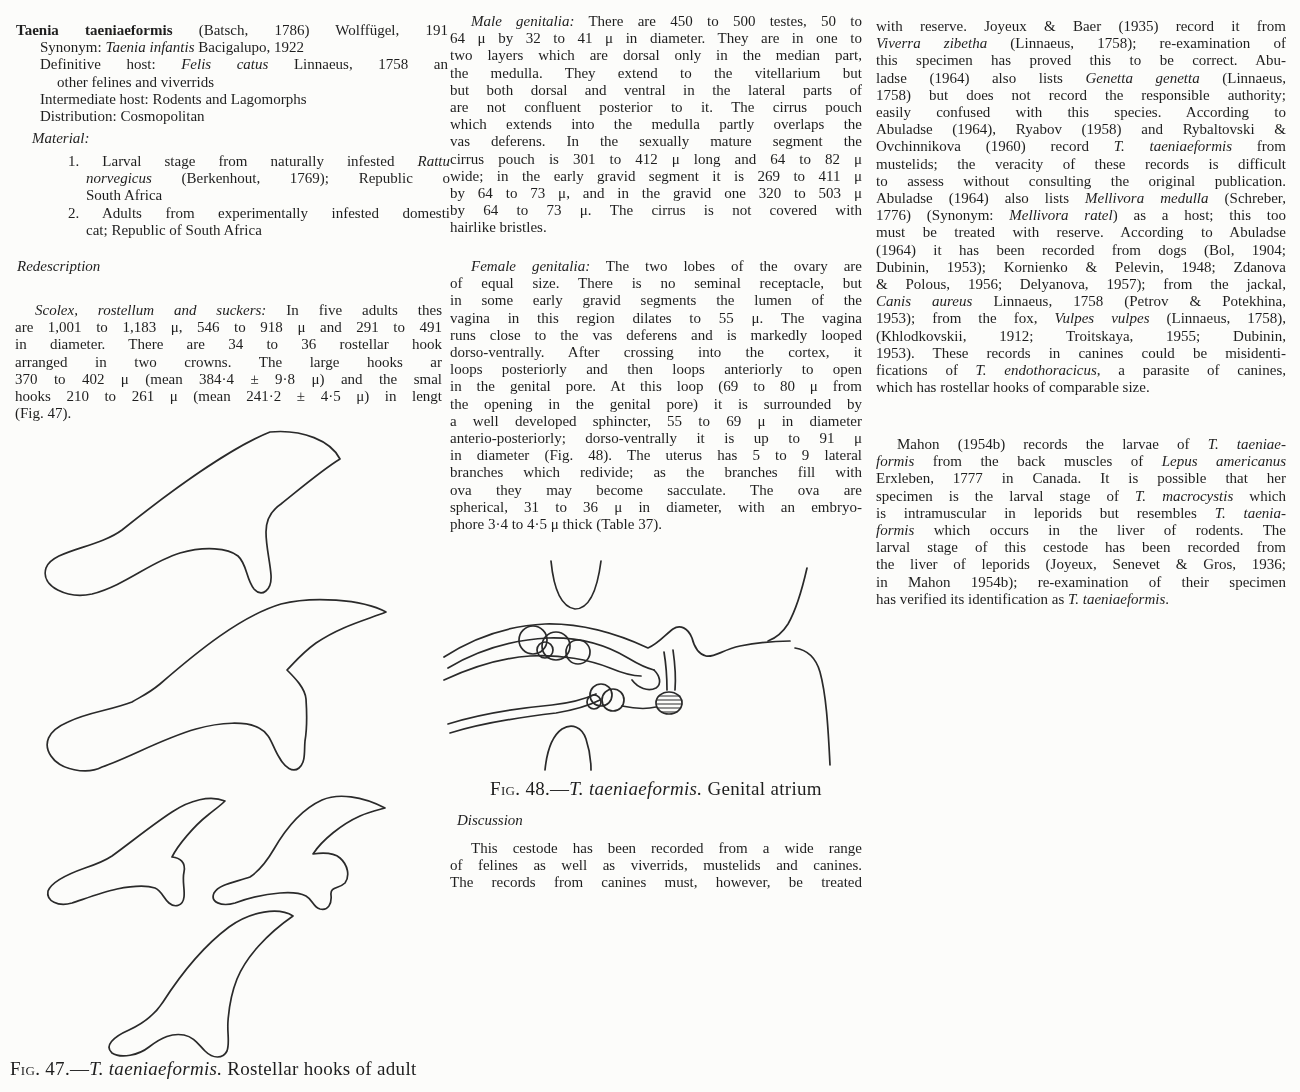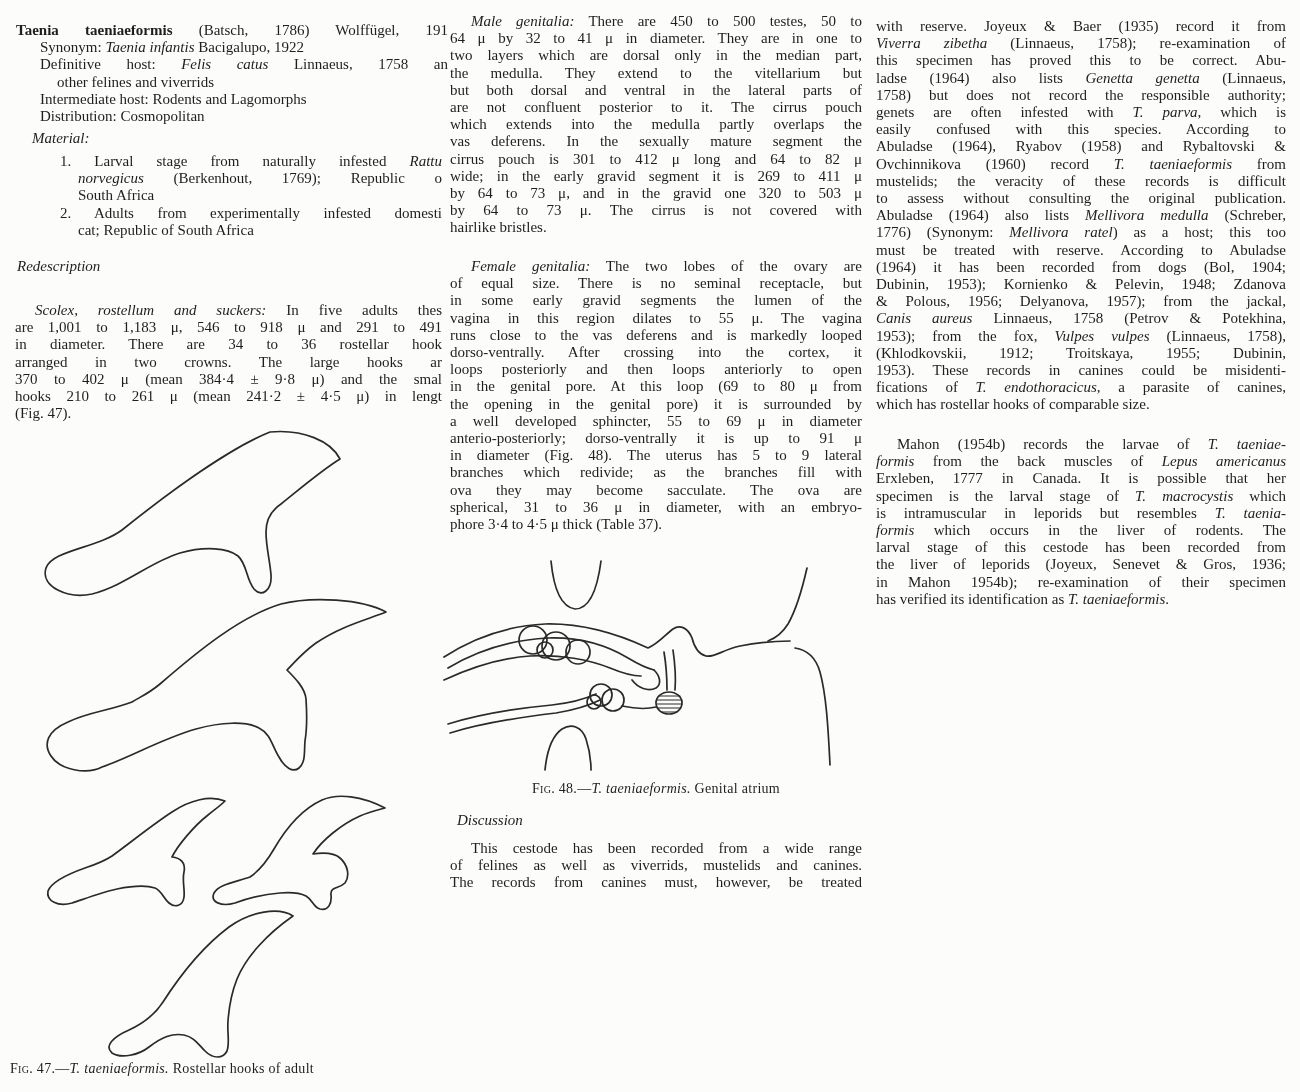--- a/index.html
+++ b/index.html
@@ -6,21 +6,21 @@
   body{
     width:1300px;height:1092px;position:relative;overflow:hidden;
     background:#fcfcfa;color:#1e1e1e;
     font-family:"Liberation Serif","DejaVu Serif",serif;
   }
   .blk{position:absolute;}
   .tl{font-size:15px;line-height:17.2px;}
   .just .tl{text-align:justify;text-align-last:justify;-moz-text-align-last:justify;}
   .just .tl.nj{text-align-last:left;-moz-text-align-last:left;}
   .ctr .tl{text-align:center;}
-  .cap .tl{font-size:14px;letter-spacing:.3px;}
+  .cap .tl{font-size:19px;letter-spacing:.3px;}
   span.i{font-style:italic;}
   span.b{font-weight:bold;}
   span.sc{font-variant:small-caps;}
   svg{position:absolute;}
   svg path,svg circle,svg ellipse,svg line{fill:none;stroke:#2a2a2a;stroke-width:1.7;stroke-linecap:round;stroke-linejoin:round;}
   svg .hatch{stroke-width:1.2;}
 </style>
 </head>
 <body>
 
@@ -30,21 +30,21 @@
     <div class="tl" style="padding-left: 24px;"><span>Definitive host: </span><span class="i">Felis catus</span><span> Linnaeus, 1758 an</span></div>
     <div class="tl nj" style="padding-left: 41px;"><span>other felines and viverrids</span></div>
     <div class="tl nj" style="padding-left: 24px;"><span>Intermediate host: Rodents and Lagomorphs</span></div>
     <div class="tl nj" style="padding-left: 24px;"><span>Distribution: Cosmopolitan</span></div>
   </div>
 
 <div class="blk" style="left:10px;top:130px;width:432px;">
     <div class="tl nj" style="padding-left: 22px;"><span class="i">Material:</span></div>
   </div>
 
-<div class="blk just" style="left:10px;top:153px;width:432px;">
+<div class="blk just" style="left:18px;top:153px;width:432px;">
     <div class="tl" style="padding-left: 50px;"><span>1.  Larval stage from naturally infested </span><span class="i">Rattu</span></div>
     <div class="tl" style="padding-left: 68px;"><span class="i">norvegicus</span><span> (Berkenhout, 1769); Republic o</span></div>
     <div class="tl nj" style="padding-left: 68px;"><span>South Africa</span></div>
     <div class="tl" style="padding-left: 50px;"><span>2.  Adults from experimentally infested domesti</span></div>
     <div class="tl nj" style="padding-left: 68px;"><span>cat; Republic of South Africa</span></div>
   </div>
 
 <div class="blk" style="left:10px;top:258px;width:432px;">
     <div class="tl nj" style="padding-left: 7px;"><span class="i">Redescription</span></div>
   </div>
@@ -187,21 +187,20 @@
     <div class="tl"><span>of felines as well as viverrids, mustelids and canines.</span></div>
     <div class="tl"><span>The records from canines must, however, be treated</span></div>
   </div>
 
 <div class="blk just" style="left:876px;top:18px;width:410px;">
     <div class="tl"><span>with reserve. Joyeux &amp; Baer (1935) record it from</span></div>
     <div class="tl"><span class="i">Viverra zibetha</span><span> (Linnaeus, 1758); re-examination of</span></div>
     <div class="tl"><span>this specimen has proved this to be correct. Abu-</span></div>
     <div class="tl"><span>ladse (1964) also lists </span><span class="i">Genetta genetta</span><span> (Linnaeus,</span></div>
     <div class="tl"><span>1758) but does not record the responsible authority;</span></div>
-    <div class="tl"><span>genets are often infested with </span><span class="i">T. parva</span><span>, which is</span></div>
     <div class="tl"><span>easily confused with this species. According to</span></div>
     <div class="tl"><span>Abuladse (1964), Ryabov (1958) and Rybaltovski &amp;</span></div>
     <div class="tl"><span>Ovchinnikova (1960) record </span><span class="i">T. taeniaeformis</span><span> from</span></div>
     <div class="tl"><span>mustelids; the veracity of these records is difficult</span></div>
     <div class="tl"><span>to assess without consulting the original publication.</span></div>
     <div class="tl"><span>Abuladse (1964) also lists </span><span class="i">Mellivora medulla</span><span> (Schreber,</span></div>
     <div class="tl"><span>1776) (Synonym: </span><span class="i">Mellivora ratel</span><span>) as a host; this too</span></div>
     <div class="tl"><span>must be treated with reserve. According to Abuladse</span></div>
     <div class="tl"><span>(1964) it has been recorded from dogs (Bol, 1904;</span></div>
     <div class="tl"><span>Dubinin, 1953); Kornienko &amp; Pelevin, 1948; Zdanova</span></div>

